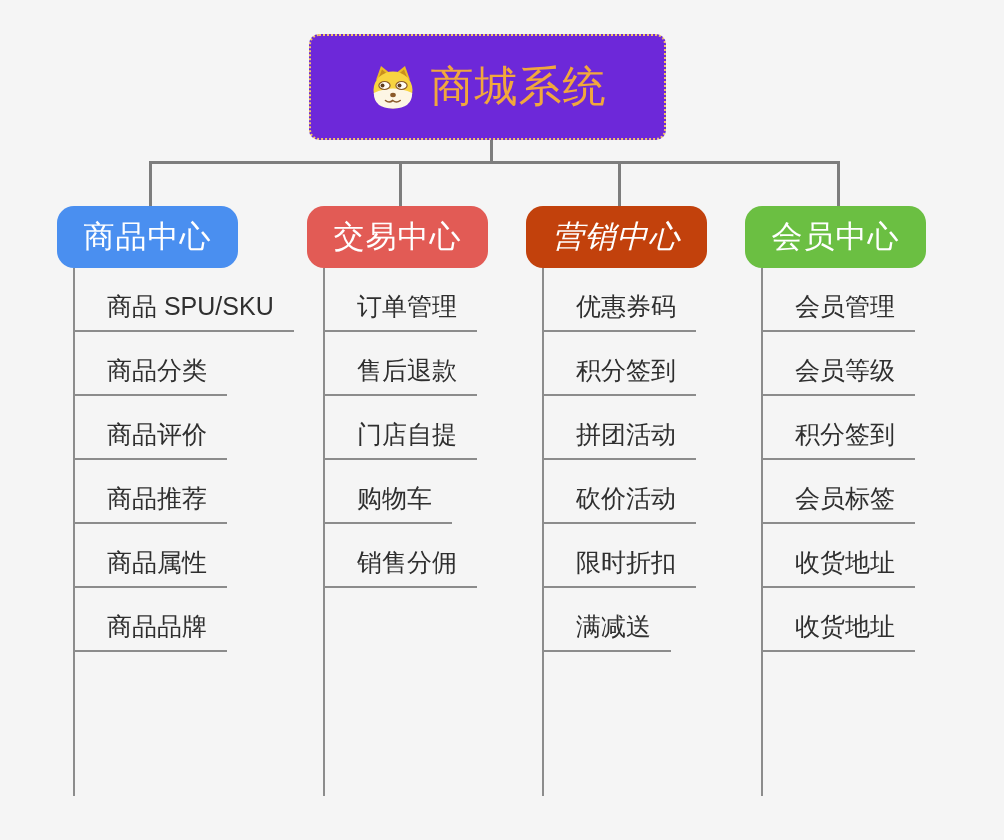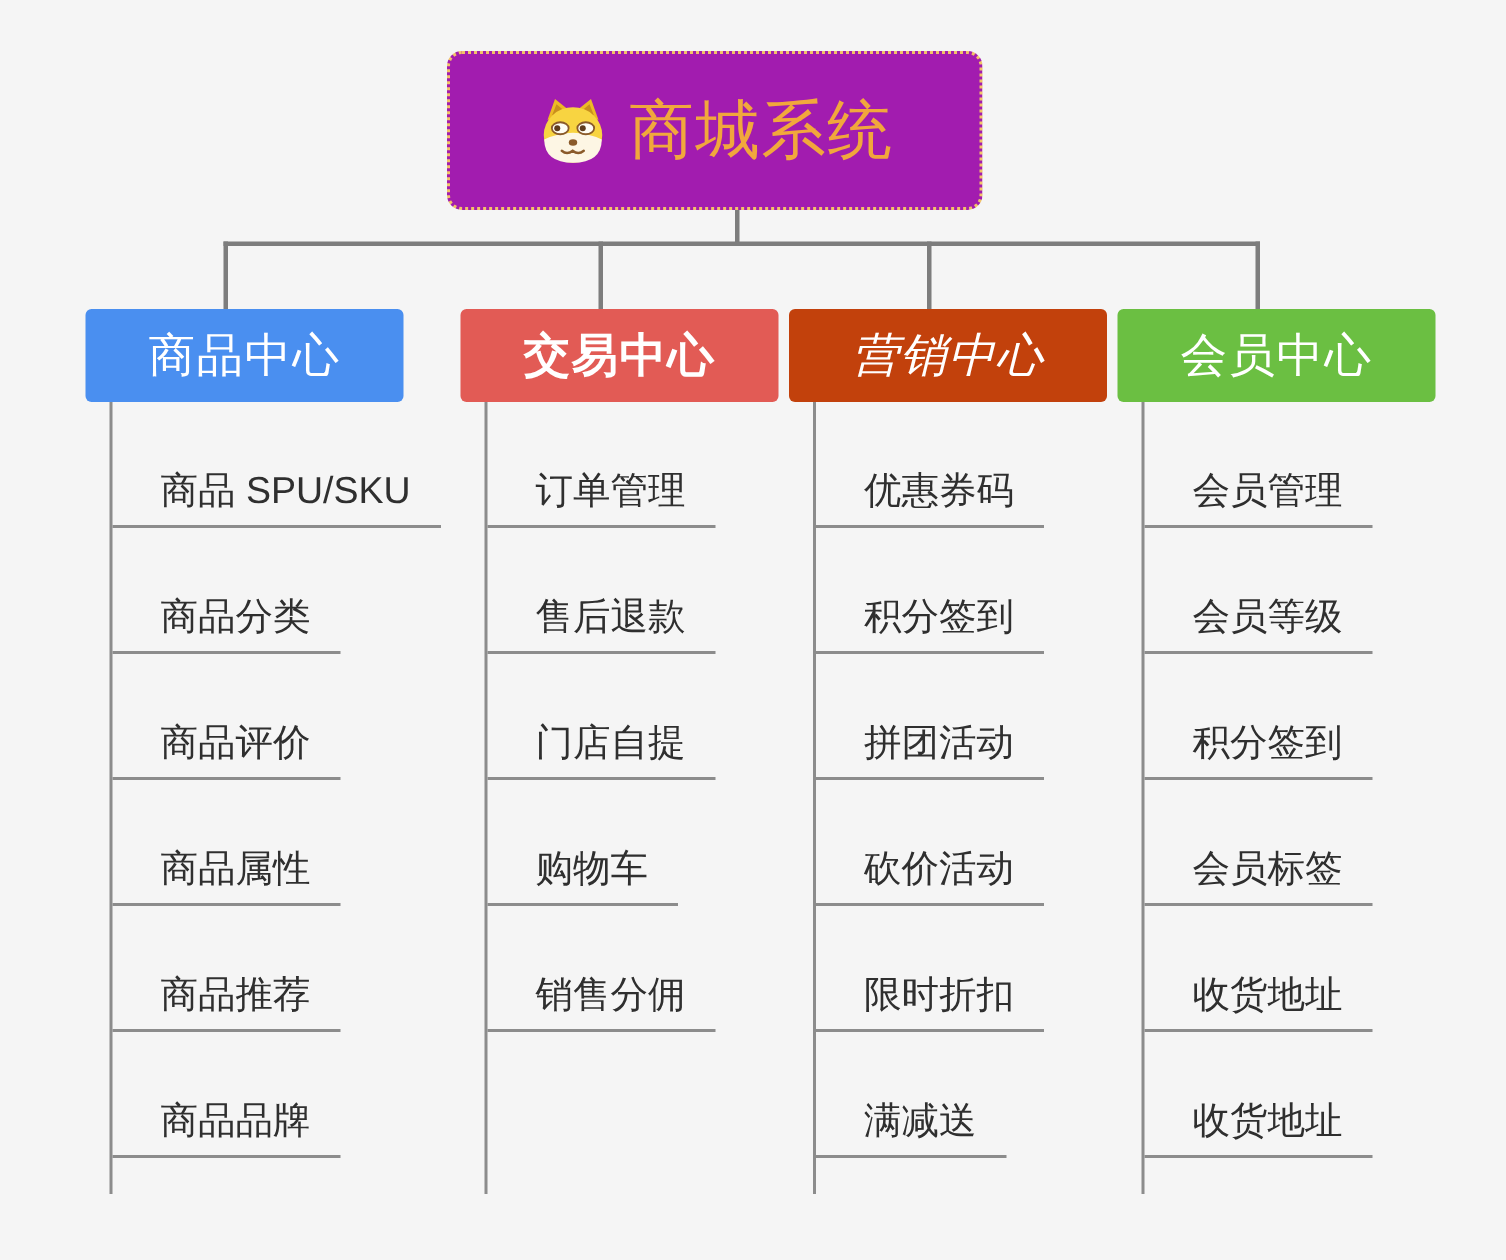--- a/index.html
+++ b/index.html
@@ -11,24 +11,24 @@
     position: relative;
     width: 1004px;
     height: 840px;
     background: #f5f5f5;
     overflow: hidden;
   }
 
   
   .root-node {
     position: absolute;
-    left: 298px; top: 34px;
+    left: 309px; top: 34px;
     width: 357px; height: 106px;
     box-sizing: border-box;
-    background: #a21caf;
+    background: #6d28d9;
     border: 2px dotted #f2c368;
     border-radius: 10px;
     display: flex;
     align-items: center;
     justify-content: center;
     gap: 14px;
     cursor: pointer;
   }
   .root-label {
     font-size: 43px;
@@ -39,39 +39,39 @@
   .root-icon { width: 48px; height: 46px; flex: 0 0 auto; }
 
   
   .conn { position: absolute; background: #7d7d7d; }
   .conn-v { width: 3px; }
   .conn-h { height: 3px; }
 
   
   .branch { position: absolute; top: 206px; width: 187px; }
   .branch-box {
-    width: 212px; height: 62px;
+    width: 181px; height: 62px;
     box-sizing: border-box;
-    border-radius: 4px;
+    border-radius: 17px;
     display: flex;
     align-items: center;
     justify-content: center;
     color: #ffffff;
     font-size: 31px;
     letter-spacing: 1px;
     white-space: nowrap;
     cursor: pointer;
   }
   .subtree {
     margin-left: 16px;
     border-left: 2px solid #8c8c8c;
     height: 528px;
   }
   .child-row {
-    height: 84px;
+    height: 64px;
     display: flex;
     align-items: flex-end;
   }
   .child-node {
     display: inline-block;
     padding: 0 20px 7px 32px;
     border-bottom: 2px solid #8c8c8c;
     font-size: 25px;
     color: #2f2f2f;
     white-space: nowrap;
@@ -114,33 +114,33 @@
       <div class="child-row">
           <span class="child-node">商品 SPU/SKU</span>
         </div>
       <div class="child-row">
           <span class="child-node">商品分类</span>
         </div>
       <div class="child-row">
           <span class="child-node">商品评价</span>
         </div>
       <div class="child-row">
+          <span class="child-node">商品推荐</span>
+        </div>
+      <div class="child-row">
           <span class="child-node">商品属性</span>
         </div>
       <div class="child-row">
-          <span class="child-node">商品推荐</span>
-        </div>
-      <div class="child-row">
           <span class="child-node">商品品牌</span>
         </div>
     </div>
   </div>
 
   <div class="branch" style="left:307px;">
-    <div class="branch-box" style="background-color: rgb(226, 91, 85); font-weight: bold;">交易中心</div>
+    <div class="branch-box" style="background-color: rgb(226, 91, 85);">交易中心</div>
     <div class="subtree">
       <div class="child-row">
           <span class="child-node">订单管理</span>
         </div>
       <div class="child-row">
           <span class="child-node">售后退款</span>
         </div>
       <div class="child-row">
           <span class="child-node">门店自提</span>
         </div>

